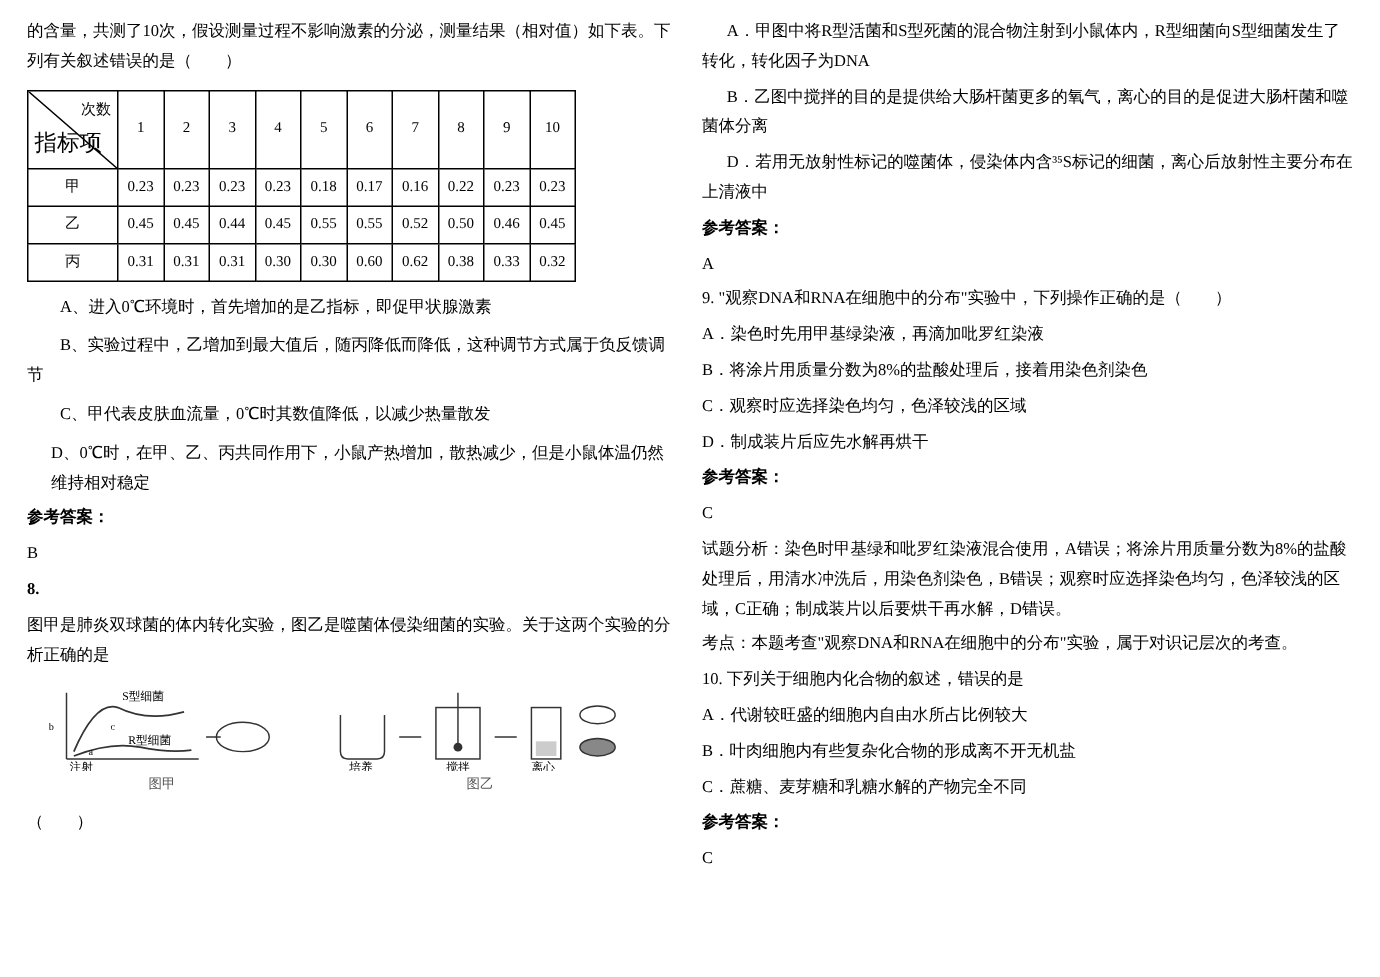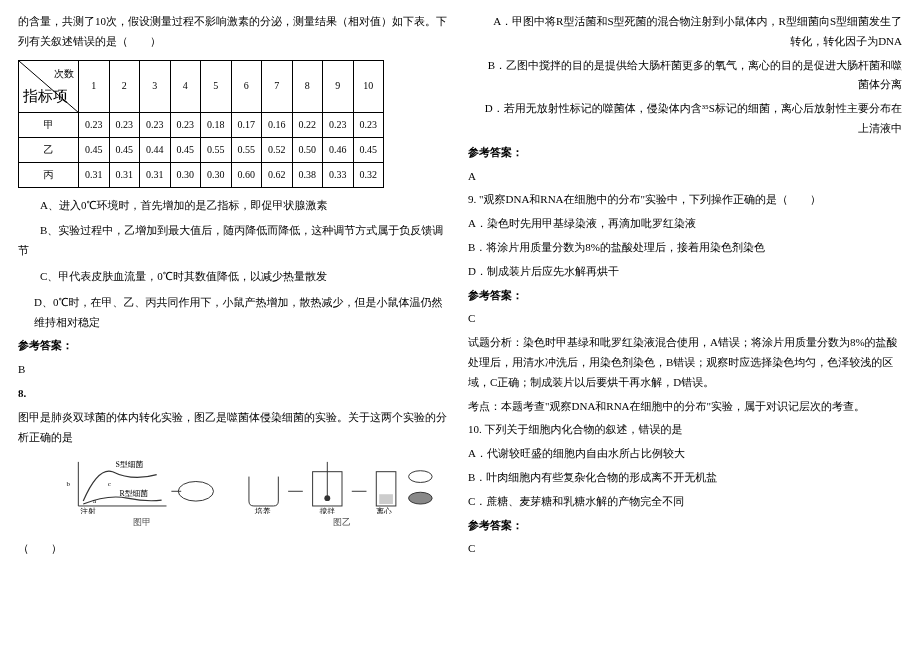--- a/index.html
+++ b/index.html
@@ -23,21 +23,20 @@
       padding: 0 8px;
     }
     .col-left {
       border-right: none;
     }
     p {
       margin: 4px 0;
     }
     .indent {
       text-indent: 1.5em;
-      text-align: right;
     }
     table {
       border-collapse: collapse;
       margin: 8px 0;
       font-size: 10px;
     }
     table td, table th {
       border: 1px solid #000;
       padding: 3px 6px;
       text-align: center;
@@ -76,23 +75,24 @@
     .ans-title {
       font-weight: bold;
       margin: 4px 0;
     }
     .bold {
       font-weight: bold;
     }
     .fig-container {
       display: flex;
       align-items: center;
-      justify-content: flex-end;
+      justify-content: flex-start;
       margin: 6px 0;
       height: 80px;
+      gap: 12px;
     }
     .fig-placeholder {
       border: 1px dashed transparent;
       color: #555;
       font-size: 9px;
       text-align: center;
       display: flex;
       flex-direction: column;
       align-items: center;
       justify-content: center;
@@ -227,20 +227,21 @@
   <p class="indent">A．甲图中将R型活菌和S型死菌的混合物注射到小鼠体内，R型细菌向S型细菌发生了转化，转化因子为DNA</p>
   <p class="indent">B．乙图中搅拌的目的是提供给大肠杆菌更多的氧气，离心的目的是促进大肠杆菌和噬菌体分离</p>
   <p class="indent">D．若用无放射性标记的噬菌体，侵染体内含³⁵S标记的细菌，离心后放射性主要分布在上清液中</p>
 
   <p class="ans-title">参考答案：</p>
   <p>A</p>
 
   <p>9. "观察DNA和RNA在细胞中的分布"实验中，下列操作正确的是（　　）</p>
   <p class="sub-opt">A．染色时先用甲基绿染液，再滴加吡罗红染液</p>
   <p class="sub-opt">B．将涂片用质量分数为8%的盐酸处理后，接着用染色剂染色</p>
+  <p class="sub-opt">C．观察时应选择染色均匀，色泽较浅的区域</p>
   <p class="sub-opt">D．制成装片后应先水解再烘干</p>
   <p class="ans-title">参考答案：</p>
   <p>C</p>
   <p>试题分析：染色时甲基绿和吡罗红染液混合使用，A错误；将涂片用质量分数为8%的盐酸处理后，用清水冲洗后，用染色剂染色，B错误；观察时应选择染色均匀，色泽较浅的区域，C正确；制成装片以后要烘干再水解，D错误。</p>
   <p>考点：本题考查"观察DNA和RNA在细胞中的分布"实验，属于对识记层次的考查。</p>
 
   <p>10. 下列关于细胞内化合物的叙述，错误的是</p>
   <p class="sub-opt">A．代谢较旺盛的细胞内自由水所占比例较大</p>
   <p class="sub-opt">B．叶肉细胞内有些复杂化合物的形成离不开无机盐</p>
   <p class="sub-opt">C．蔗糖、麦芽糖和乳糖水解的产物完全不同</p>

